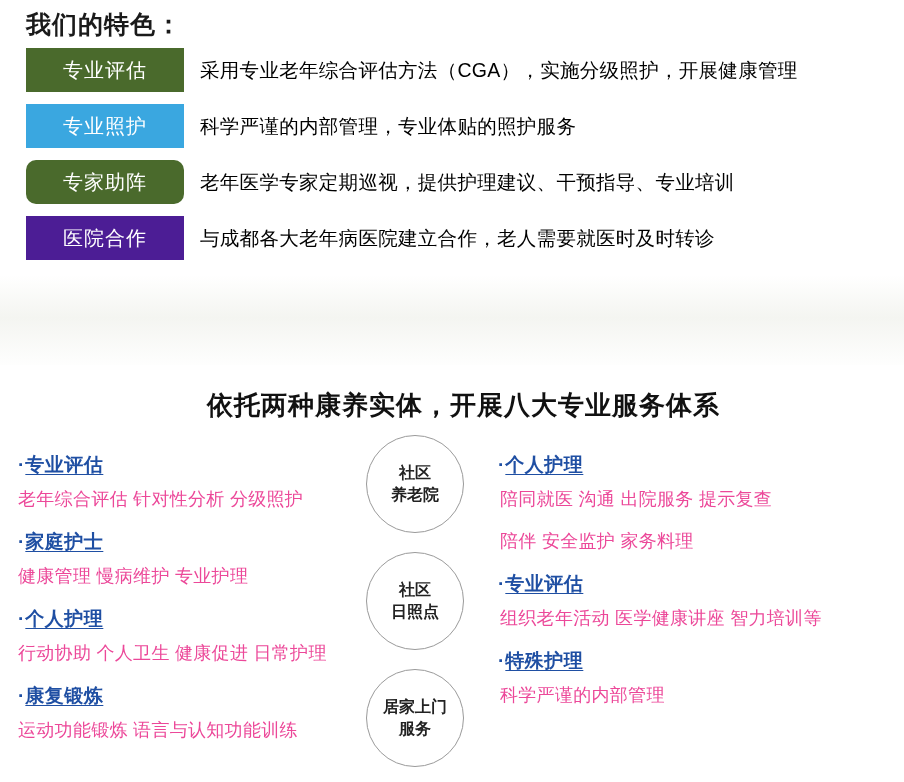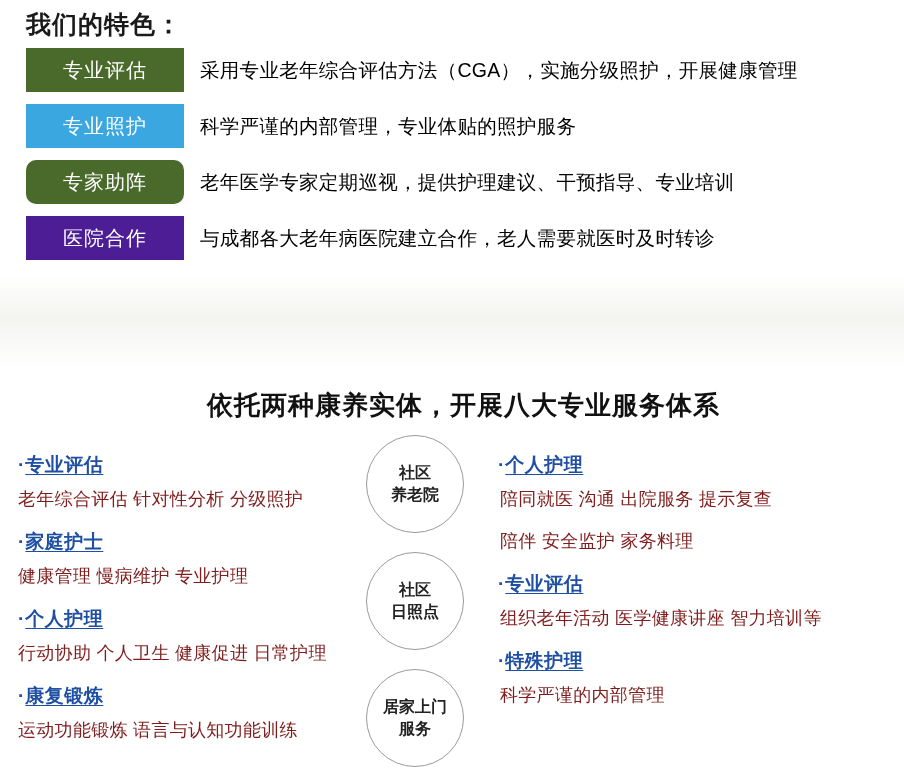--- a/index.html
+++ b/index.html
@@ -112,21 +112,21 @@
   }
   .svc-bullet {
     color: #1f4fa3;
     font-weight: bold;
     font-size: 19px;
     margin-right: 1px;
   }
   .svc-desc {
     margin-top: 9px;
     font-size: 18px;
-    color: #7f1d1d;
+    color: #ec4899;
     letter-spacing: 0.3px;
     white-space: nowrap;
   }
   #col-right .svc-desc { margin-left: 2px; }
 
   
   #circles {
     position: absolute;
     left: 366px;
     top: 70px;

